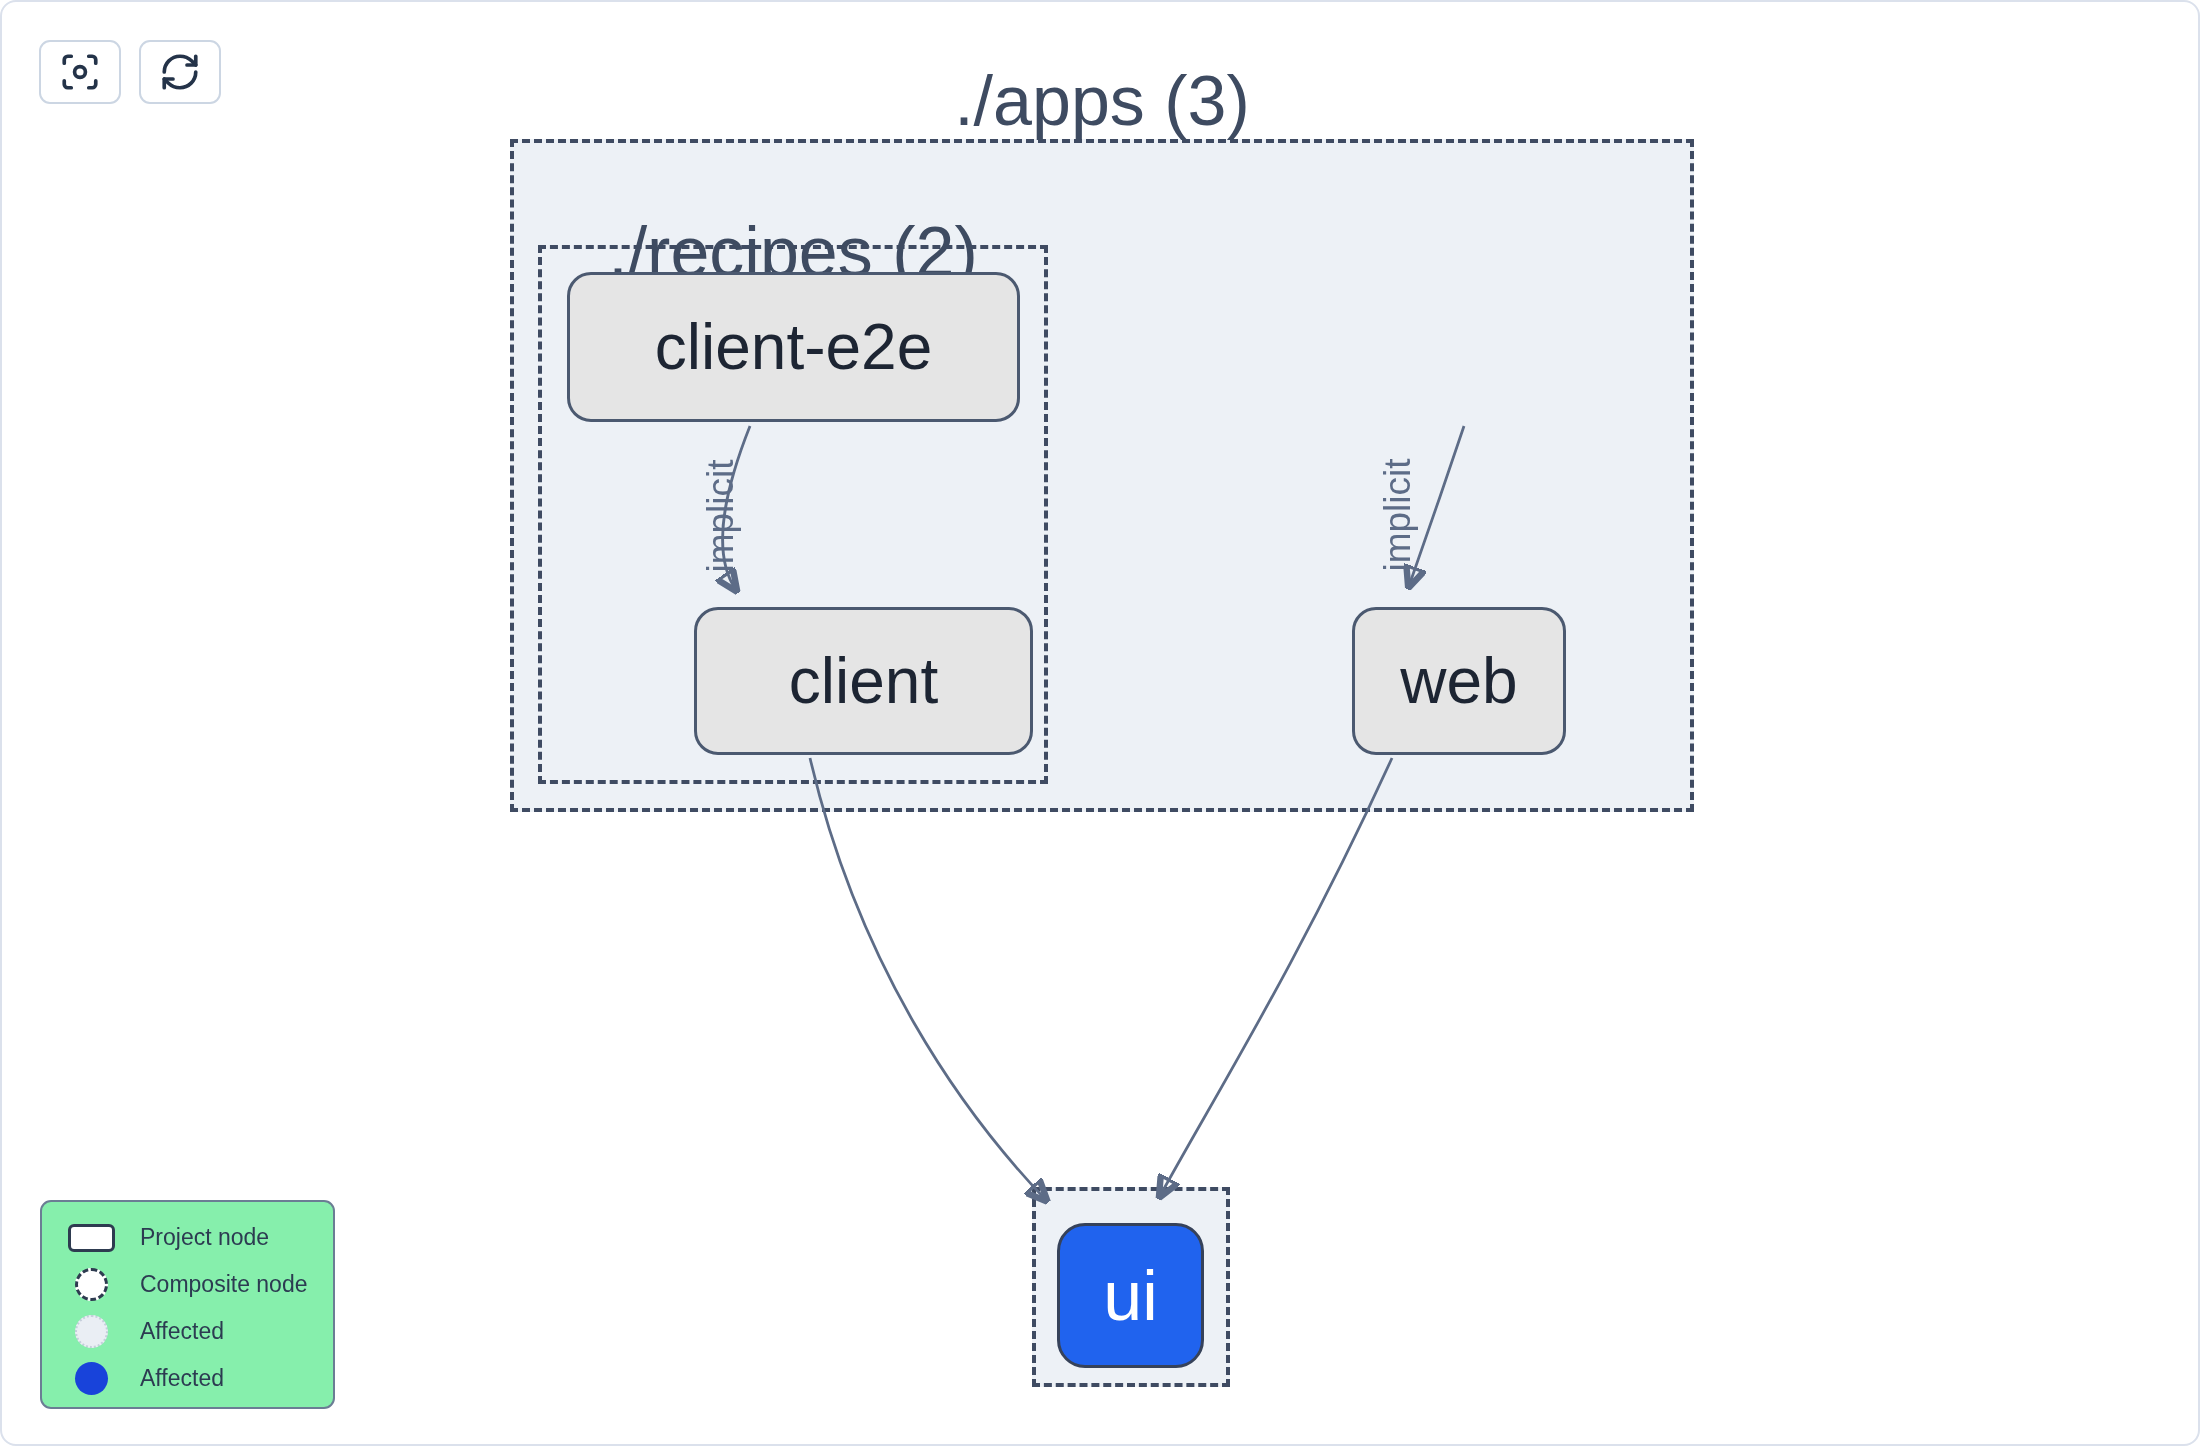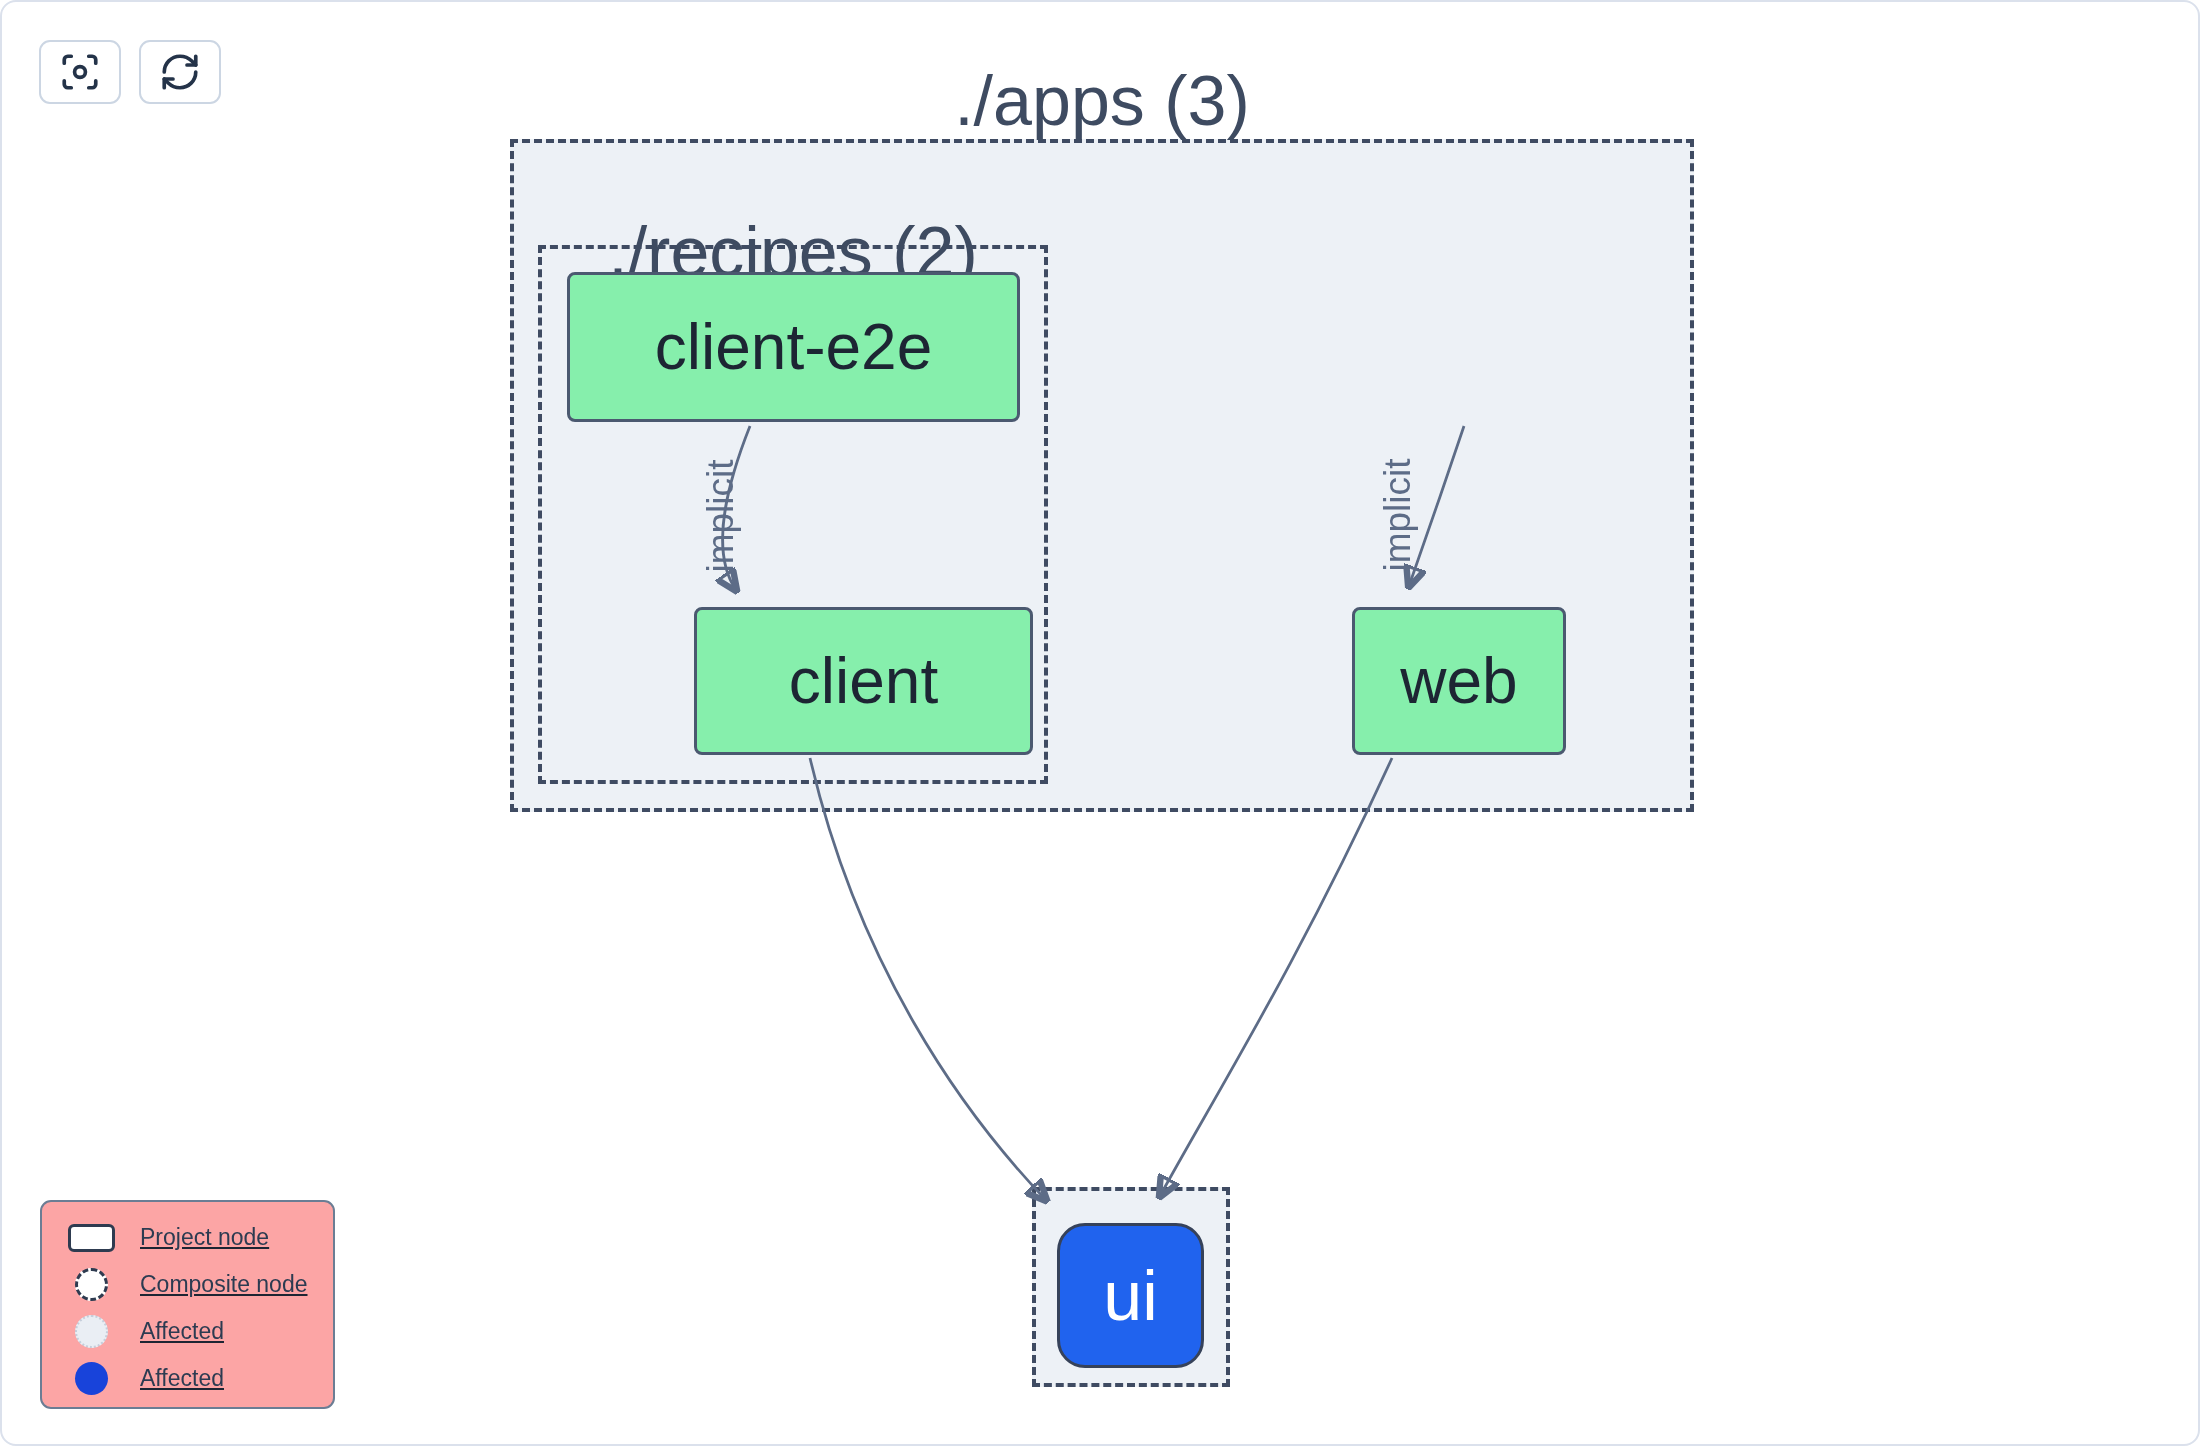--- a/index.html
+++ b/index.html
@@ -8,31 +8,31 @@
 
   
   .tool-btn{position:absolute;width:82px;height:64px;background:#ffffff;border:2px solid #ccd6e3;border-radius:11px;display:flex;align-items:center;justify-content:center;box-sizing:border-box;cursor:pointer;}
   .tool-btn svg{stroke:#243349;fill:none;stroke-width:2.1;stroke-linecap:round;stroke-linejoin:round;}
 
   
   .group{position:absolute;background:#edf1f6;border:4px dashed #3f4b62;box-sizing:border-box;}
   .group-title{position:absolute;width:600px;text-align:center;font-size:70px;line-height:70px;color:#3e4b61;letter-spacing:0px;white-space:nowrap;}
 
   
-  .node{position:absolute;background:#86efac;border:3px solid #4b5970;border-radius:8px;display:flex;align-items:center;justify-content:center;font-size:64px;color:#1d2533;box-sizing:border-box;cursor:pointer;}
+  .node{position:absolute;background:#e5e5e5;border:3px solid #4b5970;border-radius:24px;display:flex;align-items:center;justify-content:center;font-size:64px;color:#1d2533;box-sizing:border-box;cursor:pointer;}
   .node.touched{background:#2063ee;border:3px solid #36425a;border-radius:28px;color:#ffffff;font-size:70px;}
 
   
   .edge-label{position:absolute;width:220px;height:40px;text-align:center;font-size:37px;line-height:40px;color:#5d6c87;transform:rotate(-90deg);cursor:pointer;}
 
   svg.edges{position:absolute;left:0;top:0;pointer-events:none;}
   svg.edges path{stroke:#5d6c87;stroke-width:2.75;fill:none;}
 
   
-  .legend{position:absolute;left:38px;top:1198px;width:295px;height:209px;background:#fca5a5;border:2px solid #6b7d94;border-radius:11px;box-sizing:border-box;padding-top:12px;text-decoration:underline;}
+  .legend{position:absolute;left:38px;top:1198px;width:295px;height:209px;background:#86efac;border:2px solid #6b7d94;border-radius:11px;box-sizing:border-box;padding-top:12px;}
   .legend-row{display:flex;align-items:center;height:47px;}
   .legend-swatch-cell{width:98px;display:flex;align-items:center;justify-content:center;flex:0 0 98px;}
   .legend-label{font-size:23px;color:#2c3b51;}
   .sw-project{width:47px;height:28px;border:3px solid #2e3b50;border-radius:6px;background:#ffffff;box-sizing:border-box;}
   .sw-composite{width:33px;height:33px;border:3px dashed #2e3b50;border-radius:50%;background:#ffffff;box-sizing:border-box;}
   .sw-affected{width:33px;height:33px;border:2px dotted #c5cedb;border-radius:50%;background:#eaeef4;box-sizing:border-box;}
   .sw-touched{width:33px;height:33px;border-radius:50%;background:#1843da;}
 </style>
 </head>
 <body>

